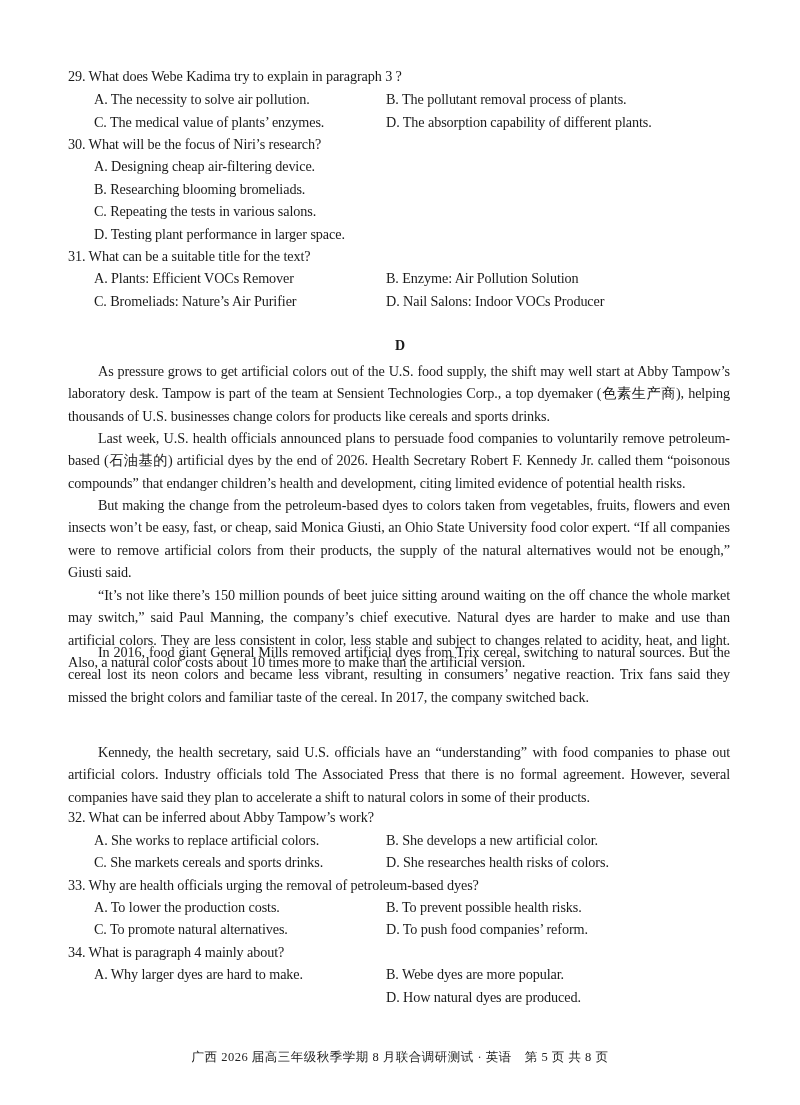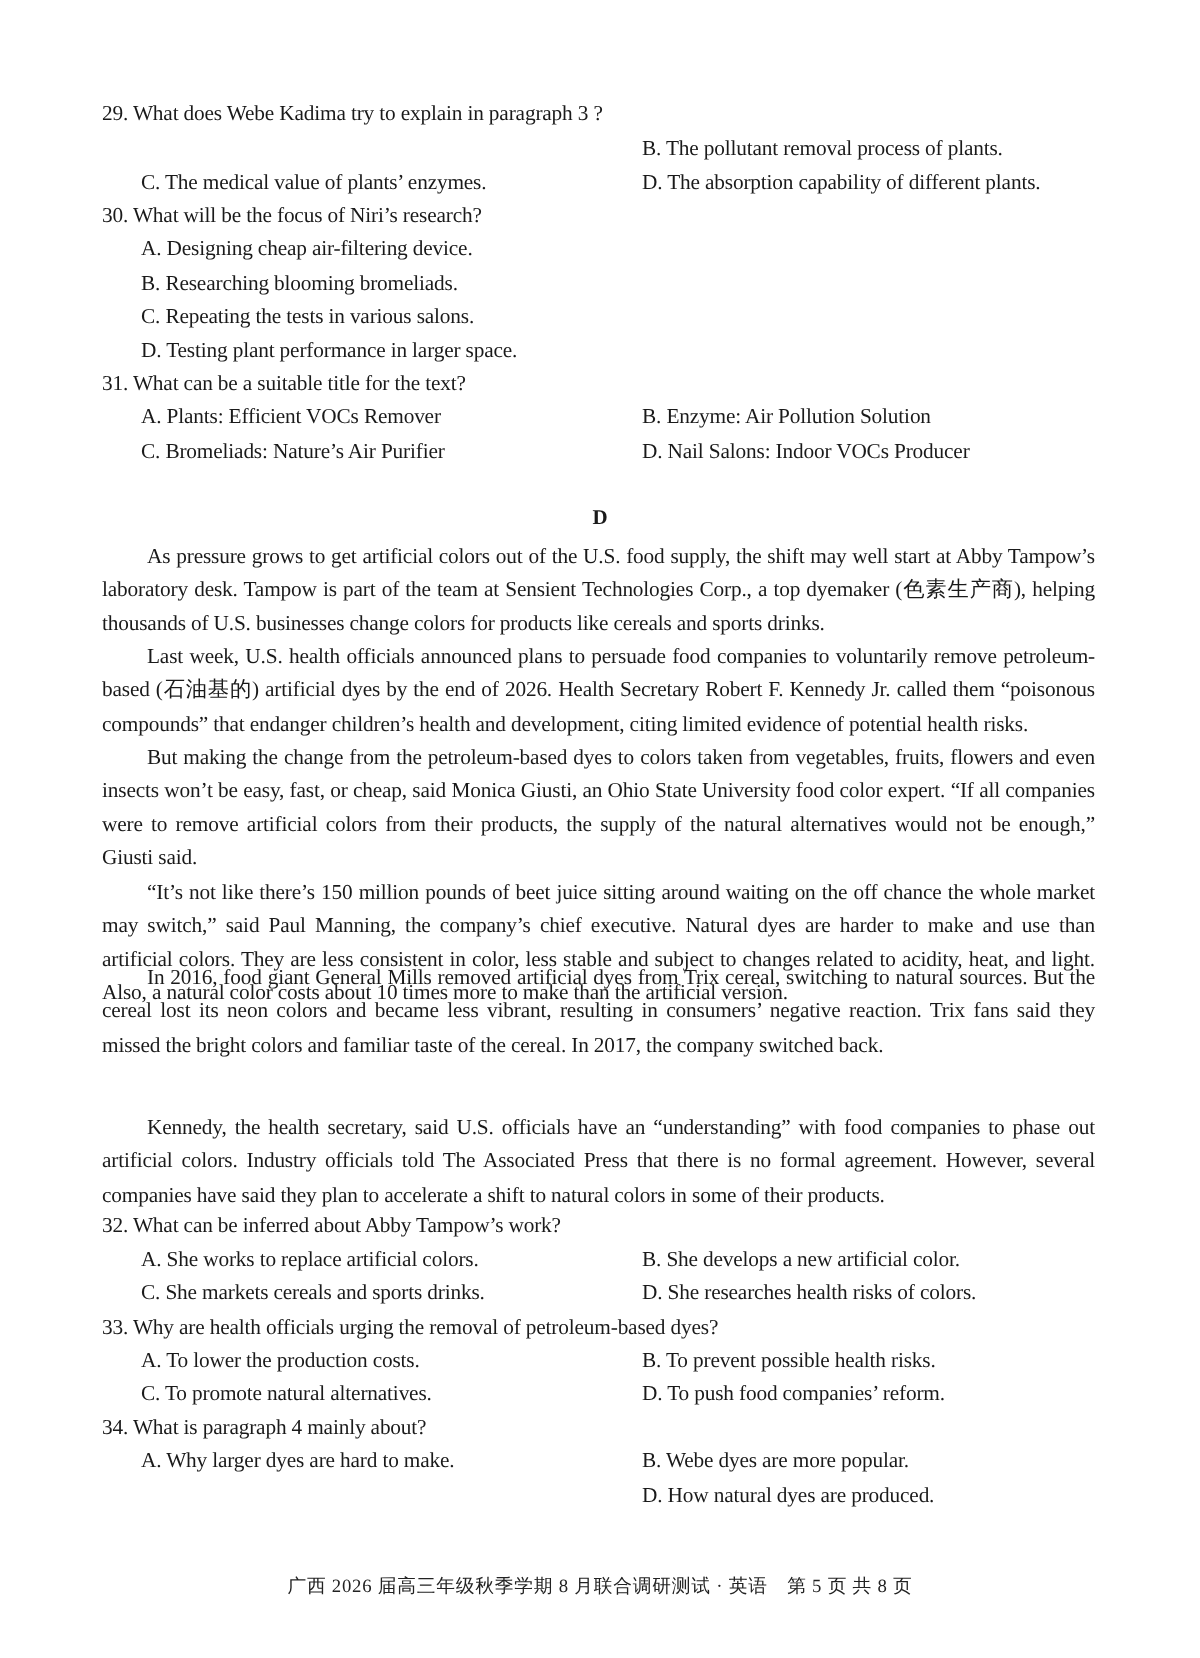--- a/index.html
+++ b/index.html
@@ -5,37 +5,38 @@
   html, body { margin:0; padding:0; background:#ffffff; }
   body {
     width:800px; height:1105px; position:relative; overflow:hidden;
     font-family: "Liberation Serif", "DejaVu Serif", serif;
     color:#1a1a1a; font-size:14.2px;
   }
   .page { position:absolute; left:0; top:0; width:800px; height:1105px; }
   .q { position:absolute; left:68px; white-space:nowrap; letter-spacing:-0.1px; }
   .opt { position:absolute; white-space:nowrap; letter-spacing:-0.1px; }
   .optA { left:94px; }
-  .optB { left:428px;text-align:right; }
+  .optB { left:386px;text-align:right; }
   .heading { position:absolute; left:0; width:800px; text-align:center; font-weight:bold; font-size:14px; top:338px; }
   .para {
     position:absolute; left:68px; width:662px; text-align:justify;
     line-height:22.4px; text-indent:30px; letter-spacing:-0.1px;
   }
   .footer {
     position:absolute; top:1049px; left:0; width:800px; text-align:center;
     font-size:12.5px; letter-spacing:0.5px; color:#222;
   }
 </style>
 </head>
 <body>
 
 <div class="page">
 
   <div class="q" style="top:68px">29. What does Webe Kadima try to explain in paragraph 3 ?</div>
+  <div class="opt optA" style="top:91px">A. The necessity to solve air pollution.</div>
   <div class="opt optB" style="top:91px">B. The pollutant removal process of plants.</div>
   <div class="opt optA" style="top:114px">C. The medical value of plants’ enzymes.</div>
   <div class="opt optB" style="top:114px">D. The absorption capability of different plants.</div>
 
   <div class="q" style="top:136px">30. What will be the focus of Niri’s research?</div>
   <div class="opt optA" style="top:158px">A. Designing cheap air-filtering device.</div>
   <div class="opt optA" style="top:181px">B. Researching blooming bromeliads.</div>
   <div class="opt optA" style="top:203px">C. Repeating the tests in various salons.</div>
   <div class="opt optA" style="top:226px">D. Testing plant performance in larger space.</div>
 

